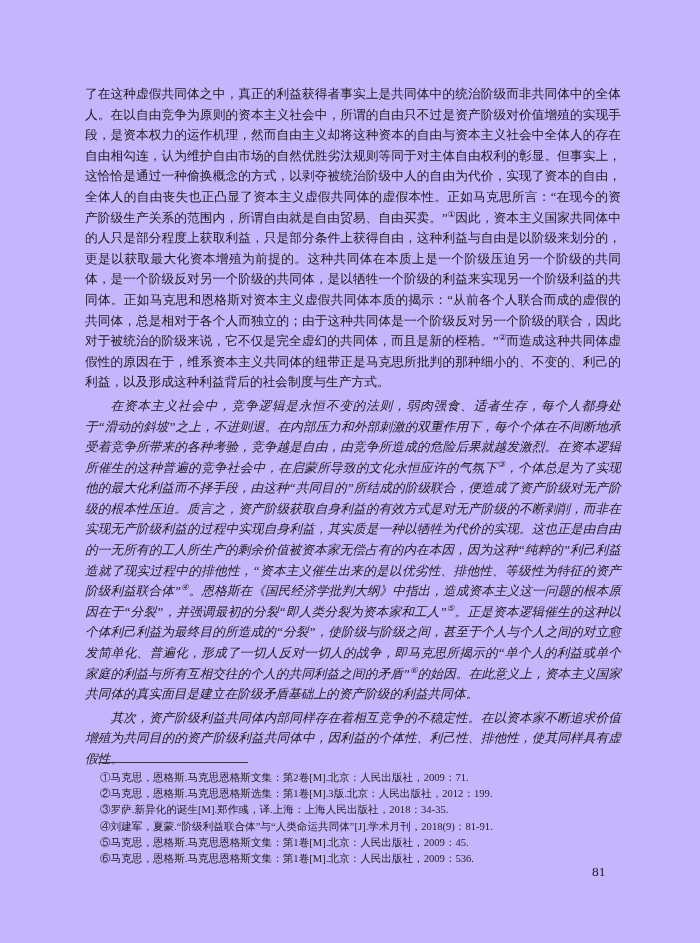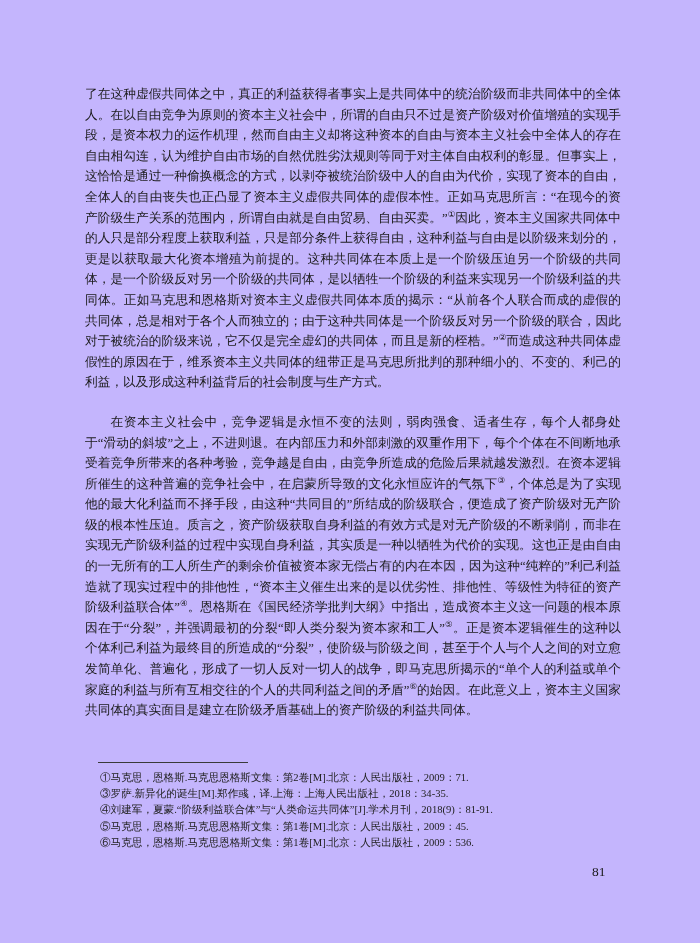--- a/index.html
+++ b/index.html
@@ -26,21 +26,22 @@
     margin: 0;
     font-size: 12.7px;
     line-height: 20.6px;
     text-align: justify;
     text-justify: inter-ideograph;
     letter-spacing: 0;
     word-break: normal;
   }
   .article p.indent {
     text-indent: 2em;
-    margin-top: 19px;
+    margin-top: 3px;
+    font-style: italic;
   }
   .article sup.fnref {
     font-size: 8.5px;
     line-height: 0;
     vertical-align: super;
   }
   .footnotes {
     position: absolute;
     left: 85px;
     top: 762px;
@@ -69,26 +70,30 @@
   }
 </style>
 </head>
 <body>
 
 <div class="page">
 
   <div class="article">
     <p>了在这种虚假共同体之中，真正的利益获得者事实上是共同体中的统治阶级而非共同体中的全体人。在以自由竞争为原则的资本主义社会中，所谓的自由只不过是资产阶级对价值增殖的实现手段，是资本权力的运作机理，然而自由主义却将这种资本的自由与资本主义社会中全体人的存在自由相勾连，认为维护自由市场的自然优胜劣汰规则等同于对主体自由权利的彰显。但事实上，这恰恰是通过一种偷换概念的方式，以剥夺被统治阶级中人的自由为代价，实现了资本的自由，全体人的自由丧失也正凸显了资本主义虚假共同体的虚假本性。正如马克思所言：“在现今的资产阶级生产关系的范围内，所谓自由就是自由贸易、自由买卖。”<sup class="fnref">①</sup>因此，资本主义国家共同体中的人只是部分程度上获取利益，只是部分条件上获得自由，这种利益与自由是以阶级来划分的，更是以获取最大化资本增殖为前提的。这种共同体在本质上是一个阶级压迫另一个阶级的共同体，是一个阶级反对另一个阶级的共同体，是以牺牲一个阶级的利益来实现另一个阶级利益的共同体。正如马克思和恩格斯对资本主义虚假共同体本质的揭示：“从前各个人联合而成的虚假的共同体，总是相对于各个人而独立的；由于这种共同体是一个阶级反对另一个阶级的联合，因此对于被统治的阶级来说，它不仅是完全虚幻的共同体，而且是新的桎梏。”<sup class="fnref">②</sup>而造成这种共同体虚假性的原因在于，维系资本主义共同体的纽带正是马克思所批判的那种细小的、不变的、利己的利益，以及形成这种利益背后的社会制度与生产方式。</p>
     <p class="indent">在资本主义社会中，竞争逻辑是永恒不变的法则，弱肉强食、适者生存，每个人都身处于“滑动的斜坡”之上，不进则退。在内部压力和外部刺激的双重作用下，每个个体在不间断地承受着竞争所带来的各种考验，竞争越是自由，由竞争所造成的危险后果就越发激烈。在资本逻辑所催生的这种普遍的竞争社会中，在启蒙所导致的文化永恒应许的气氛下<sup class="fnref">③</sup>，个体总是为了实现他的最大化利益而不择手段，由这种“共同目的”所结成的阶级联合，便造成了资产阶级对无产阶级的根本性压迫。质言之，资产阶级获取自身利益的有效方式是对无产阶级的不断剥削，而非在实现无产阶级利益的过程中实现自身利益，其实质是一种以牺牲为代价的实现。这也正是由自由的一无所有的工人所生产的剩余价值被资本家无偿占有的内在本因，因为这种“纯粹的”利己利益造就了现实过程中的排他性，“资本主义催生出来的是以优劣性、排他性、等级性为特征的资产阶级利益联合体”<sup class="fnref">④</sup>。恩格斯在《国民经济学批判大纲》中指出，造成资本主义这一问题的根本原因在于“分裂”，并强调最初的分裂“即人类分裂为资本家和工人”<sup class="fnref">⑤</sup>。正是资本逻辑催生的这种以个体利己利益为最终目的所造成的“分裂”，使阶级与阶级之间，甚至于个人与个人之间的对立愈发简单化、普遍化，形成了一切人反对一切人的战争，即马克思所揭示的“单个人的利益或单个家庭的利益与所有互相交往的个人的共同利益之间的矛盾”<sup class="fnref">⑥</sup>的始因。在此意义上，资本主义国家共同体的真实面目是建立在阶级矛盾基础上的资产阶级的利益共同体。</p>
+    <p class="indent">其次，资产阶级利益共同体内部同样存在着相互竞争的不稳定性。在以资本家不断追求价值增殖为共同目的的资产阶级利益共同体中，因利益的个体性、利己性、排他性，使其同样具有虚假性。</p>
   </div>
 
   <div class="footnotes">
     <div class="fn-divider"></div>
     <div class="fn-item">
       <span>①</span><span>马克思，恩格斯.马克思恩格斯文集：第2卷[M].北京：人民出版社，2009：71.</span>
+    </div>
+    <div class="fn-item">
+      <span>②</span><span>马克思，恩格斯.马克思恩格斯选集：第1卷[M].3版.北京：人民出版社，2012：199.</span>
     </div>
     <div class="fn-item">
       <span>③</span><span>罗萨.新异化的诞生[M].郑作彧，译.上海：上海人民出版社，2018：34-35.</span>
     </div>
     <div class="fn-item">
       <span>④</span><span>刘建军，夏蒙.“阶级利益联合体”与“人类命运共同体”[J].学术月刊，2018(9)：81-91.</span>
     </div>
     <div class="fn-item">
       <span>⑤</span><span>马克思，恩格斯.马克思恩格斯文集：第1卷[M].北京：人民出版社，2009：45.</span>
     </div>

